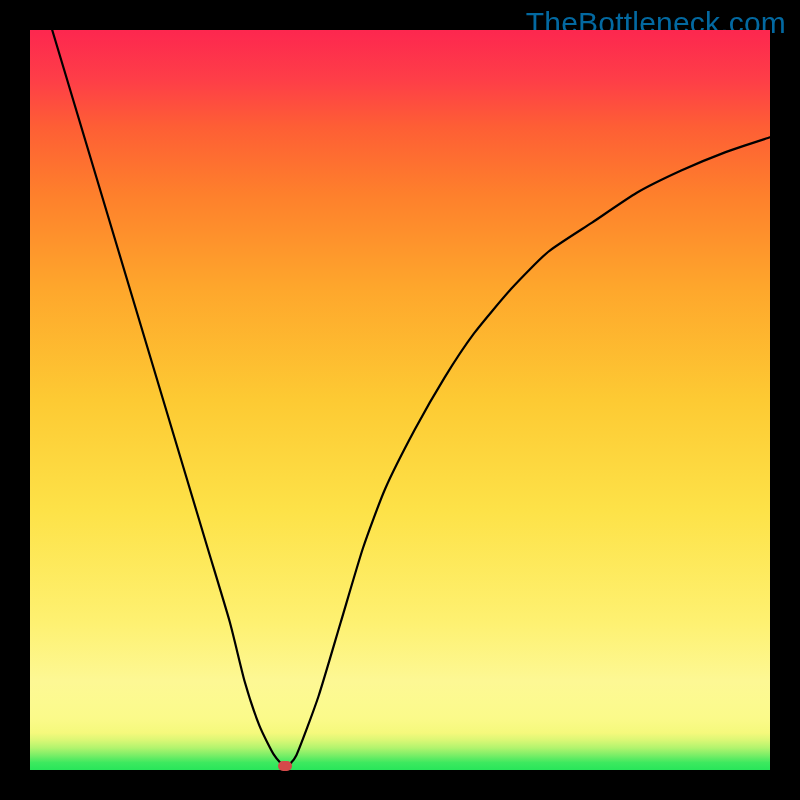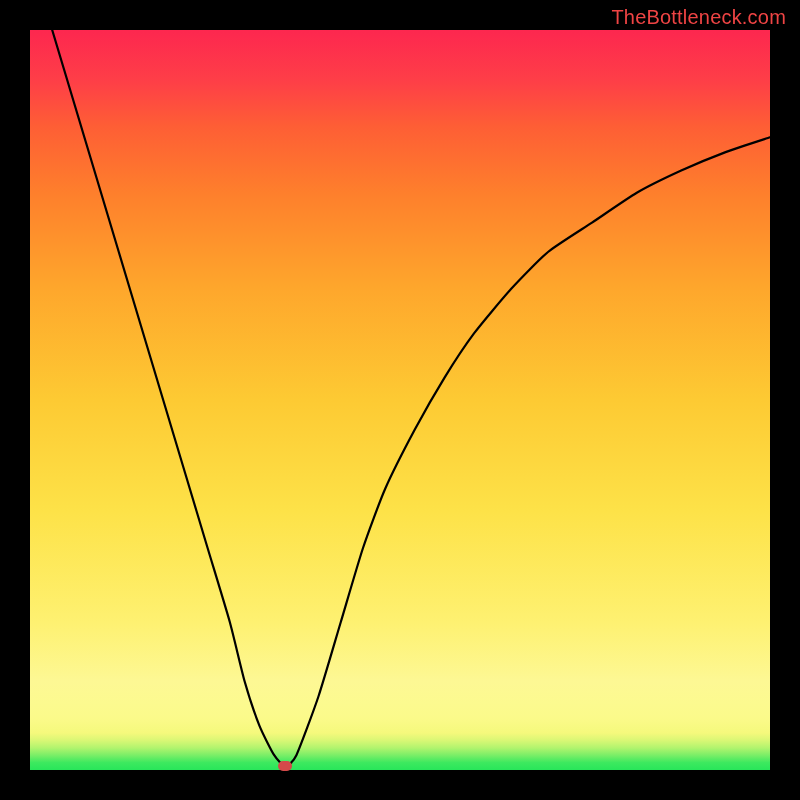--- a/index.html
+++ b/index.html
@@ -39,22 +39,22 @@
       #fea72c 65%,
       #fe7f2c 78%,
       #fe5e35 87%,
       #fe3f47 93%,
       #fd274f 100%);
   }
   .watermark {
     position: absolute;
     top: 6px;
     right: 14px;
-    color: #ef4444;
-    font-size: 20px;
+    color: #0369a1;
+    font-size: 30px;
     font-weight: 500;
     letter-spacing: 0.2px;
   }
   svg.curve {
     position: absolute;
     left: 0;
     top: 0;
     width: 740px;
     height: 740px;
     overflow: visible;

